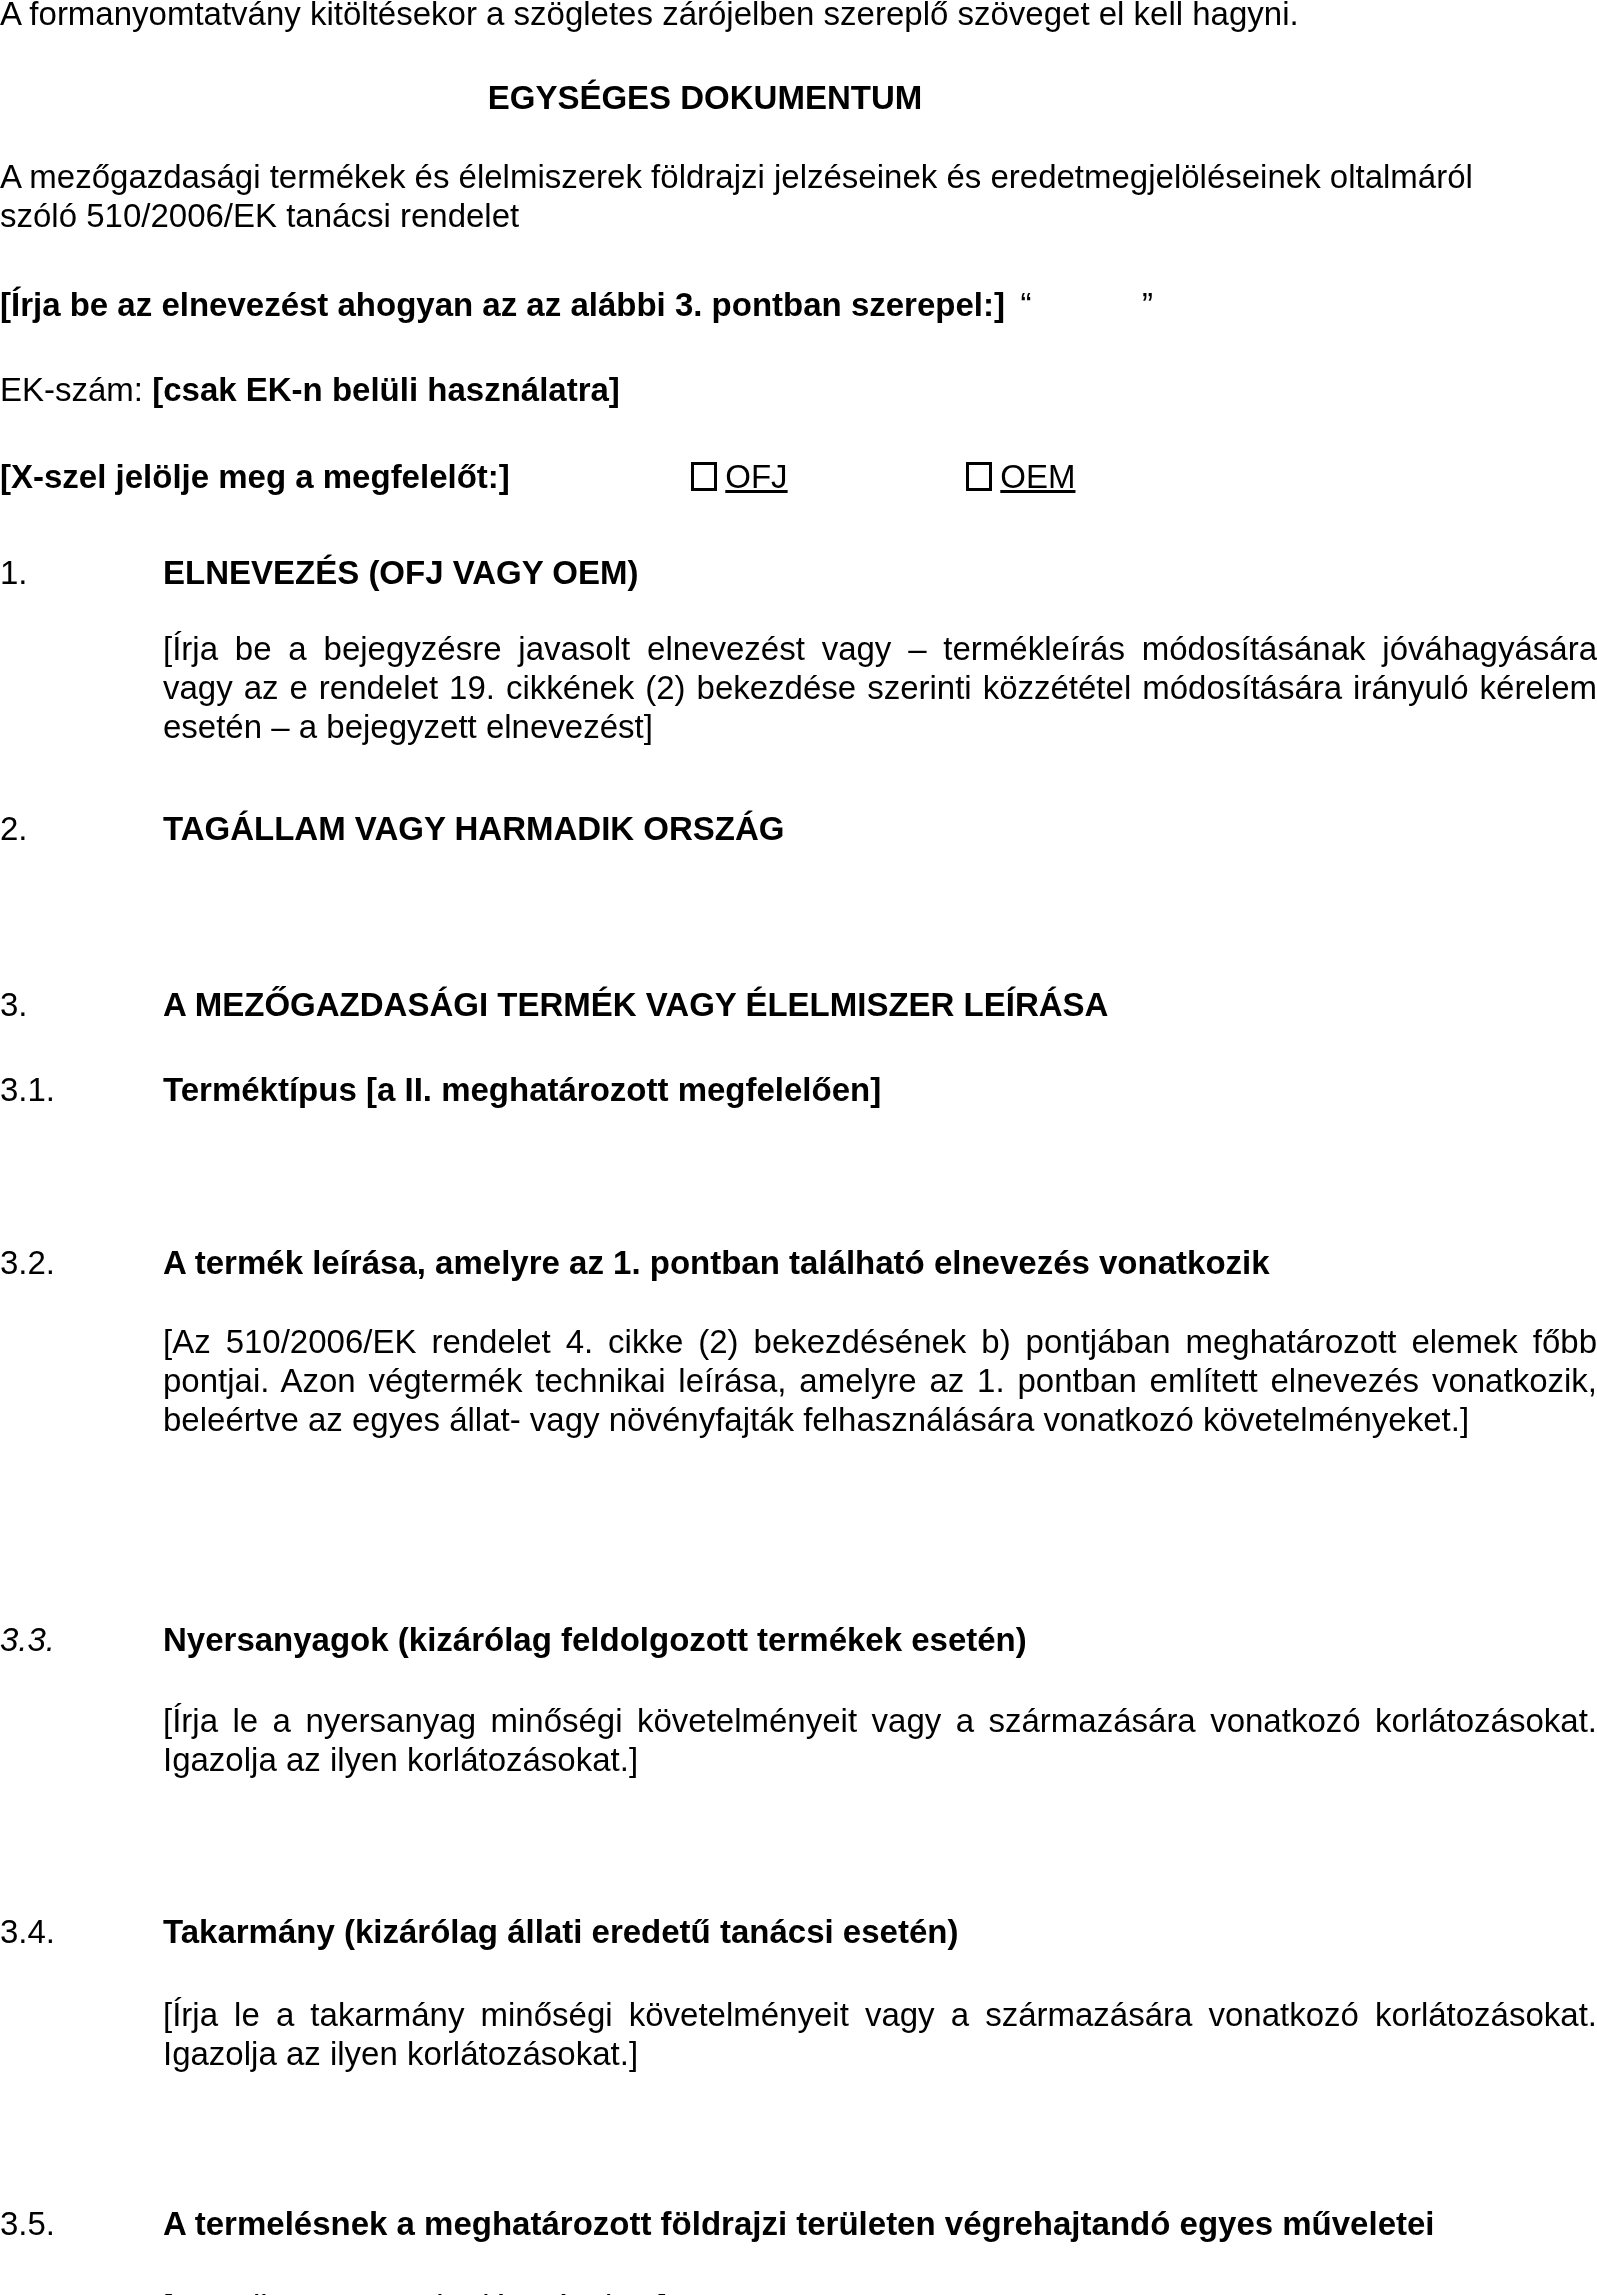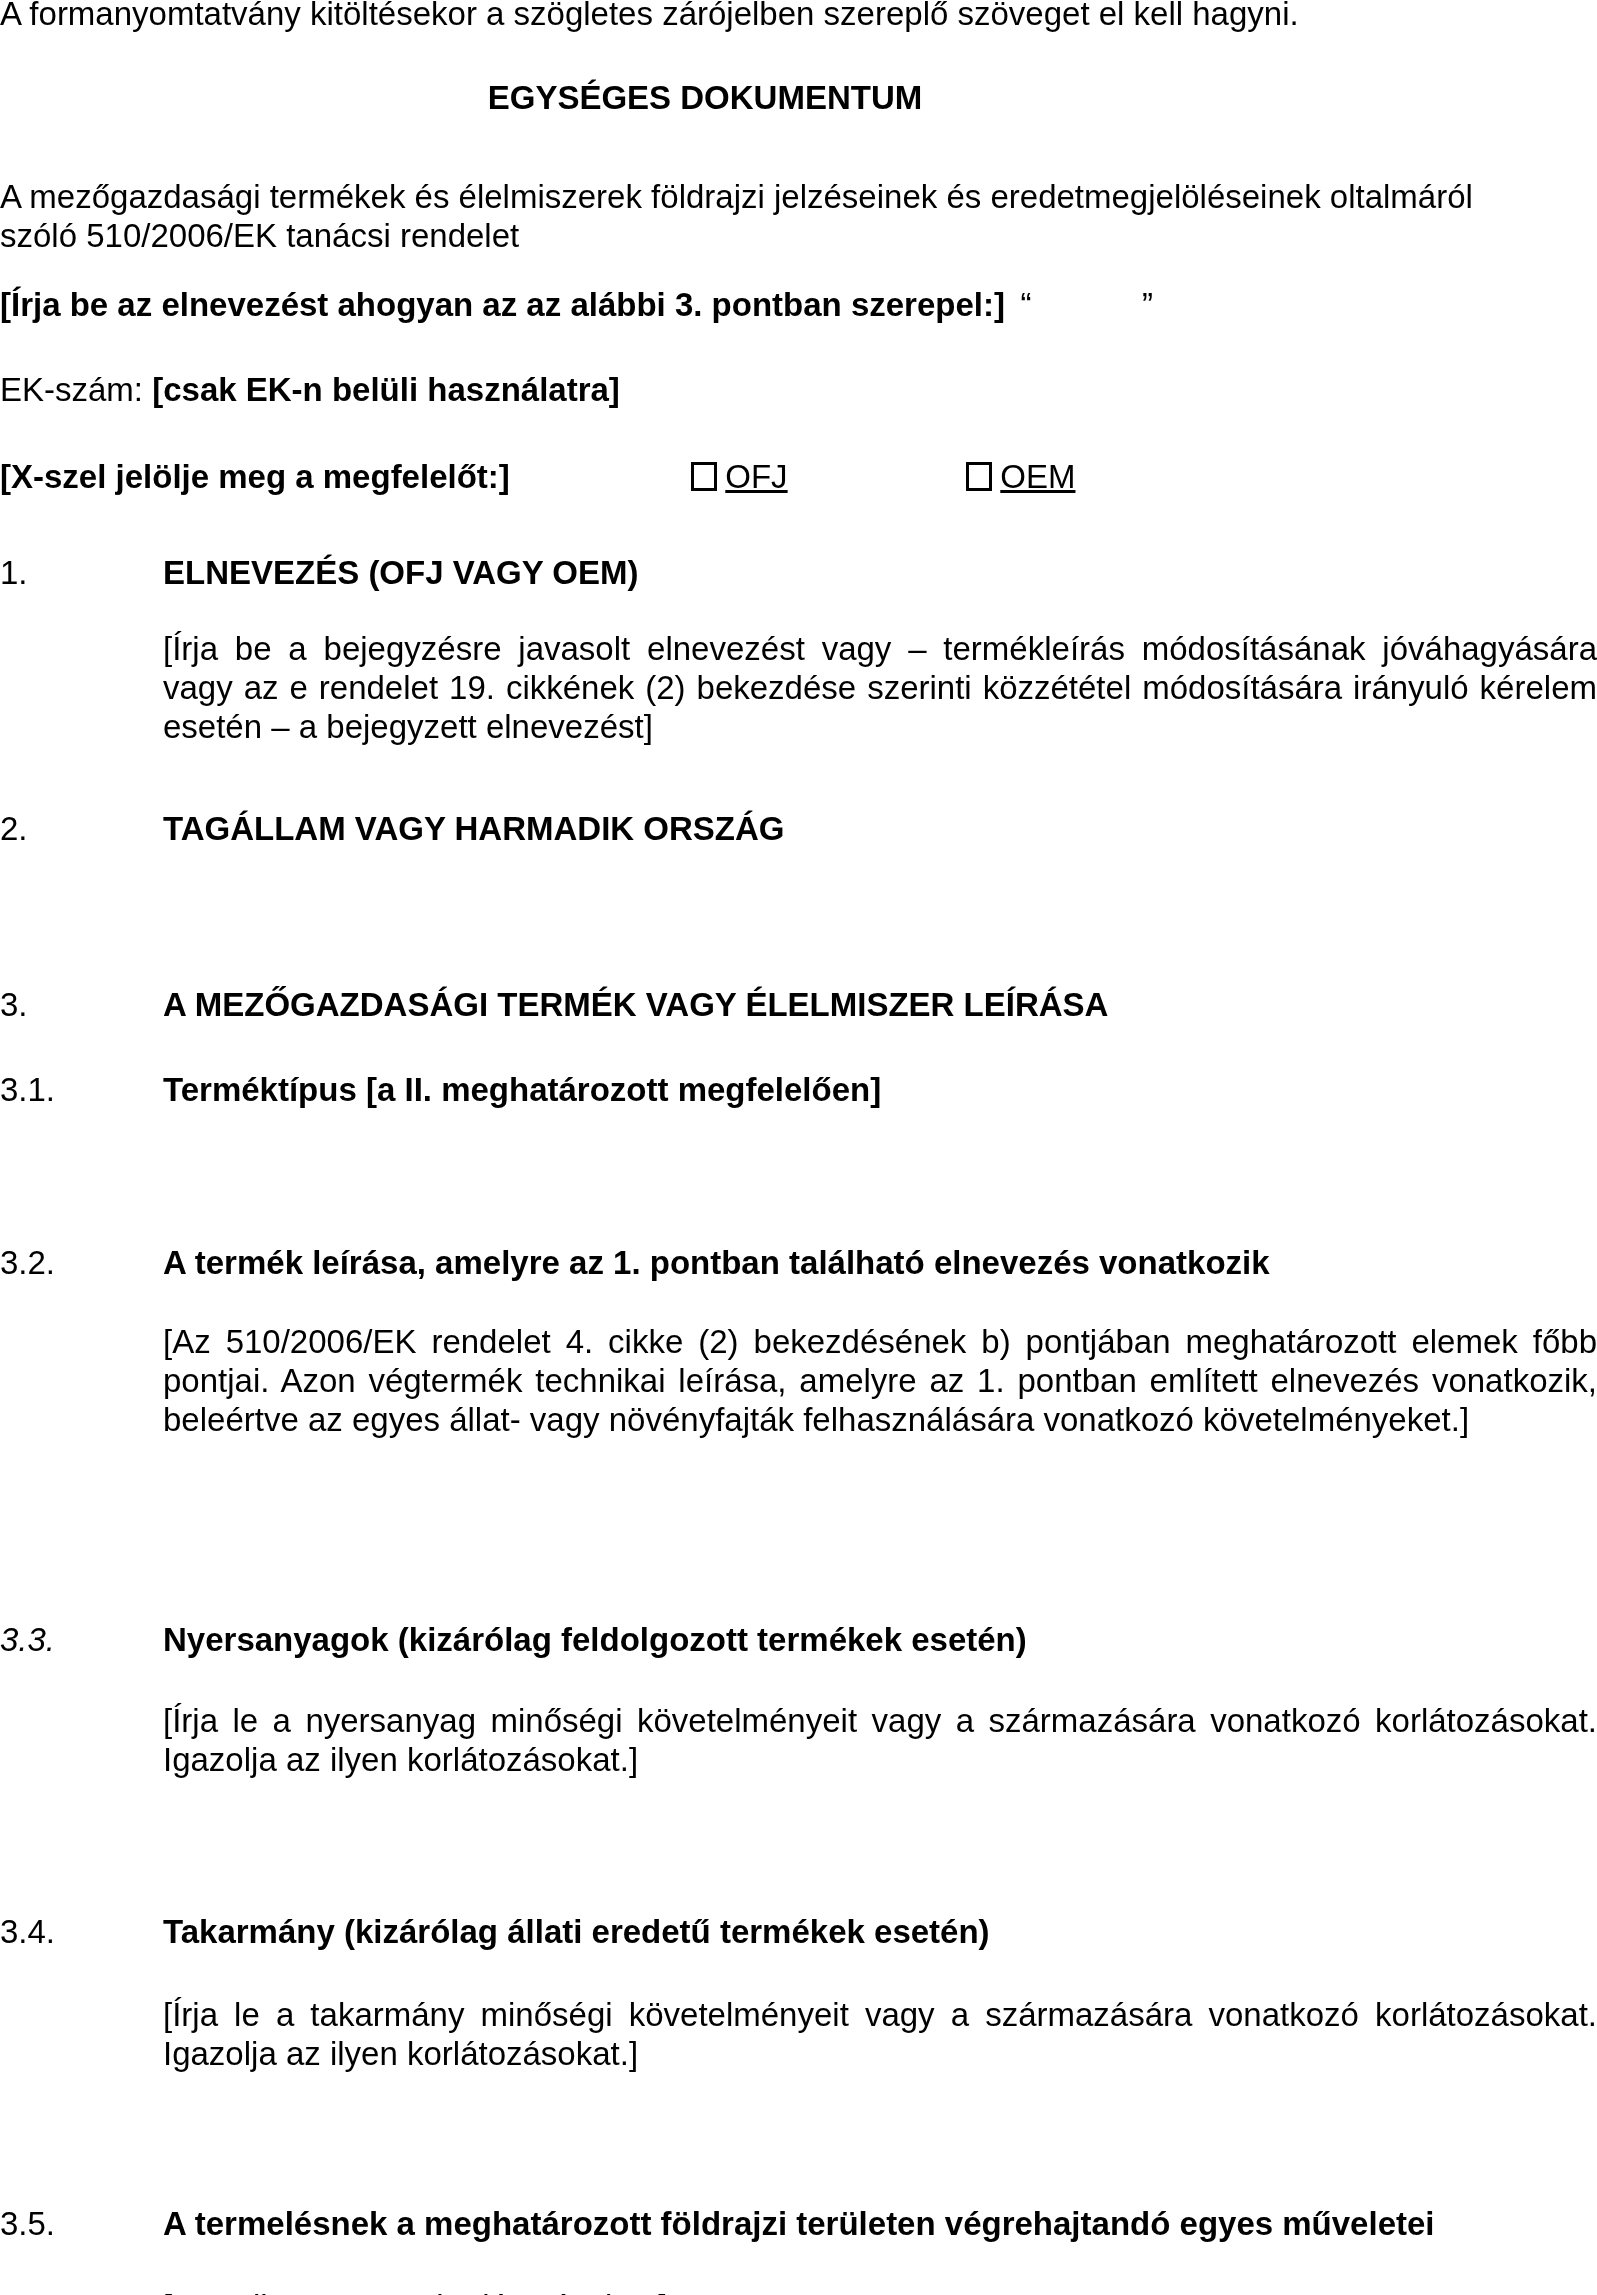--- a/index.html
+++ b/index.html
@@ -31,21 +31,21 @@
   }
   .cb-group { position: absolute; white-space: nowrap; text-decoration: underline; }
 </style>
 </head>
 <body>
 
 <div class="abs line" style="left:0; top:-6.4px;">A formanyomtatvány kitöltésekor a szögletes zárójelben szereplő szöveget el kell hagyni.</div>
 
 <div class="abs line b" style="left:0; width:1410px; text-align:center; top:78px;">EGYSÉGES DOKUMENTUM</div>
 
-<div class="abs" style="left:0; width:1432px; top:177px;">
+<div class="abs" style="left:0; width:1432px; top:157px;">
   <div class="line just" style="text-align-last: justify;">A mezőgazdasági termékek és élelmiszerek földrajzi jelzéseinek és eredetmegjelöléseinek oltalmáról</div>
   <div class="line">szóló 510/2006/EK tanácsi rendelet</div>
 </div>
 
 <div class="abs line" style="left:0; top:285px;">
   <span class="b">[Írja be az elnevezést ahogyan az az alábbi 3. pontban szerepel:]</span>
   <span style="margin-left:6.4px;">“</span>
   <span style="display:inline-block; width:92px;"></span>
   <span>”</span>
 </div>
@@ -91,21 +91,21 @@
 </div>
 
 <div>
   <div class="num" style="top:1620px;font-style:italic;">3.3.</div>
   <div class="head" style="top:1620px;">Nyersanyagok (kizárólag feldolgozott termékek esetén)</div>
   <div class="para" style="top:1701px;">[Írja le a nyersanyag minőségi követelményeit vagy a származására vonatkozó korlátozásokat. Igazolja az ilyen korlátozásokat.]</div>
 </div>
 
 <div>
   <div class="num" style="top:1912px;">3.4.</div>
-  <div class="head" style="top:1912px;">Takarmány (kizárólag állati eredetű termékek esetén)</div>
+  <div class="head" style="top:1912px;">Takarmány (kizárólag állati eredetű tanácsi esetén)</div>
   <div class="para" style="top:1995px;">[Írja le a takarmány minőségi követelményeit vagy a származására vonatkozó korlátozásokat. Igazolja az ilyen korlátozásokat.]</div>
 </div>
 
 <div>
   <div class="num" style="top:2204px;">3.5.</div>
   <div class="head" style="top:2204px;">A termelésnek a meghatározott földrajzi területen végrehajtandó egyes műveletei</div>
   <div class="para" style="top:2287px;">[Igazolja az egyes korlátozásokat.]</div>
 </div>
 
 <div>

